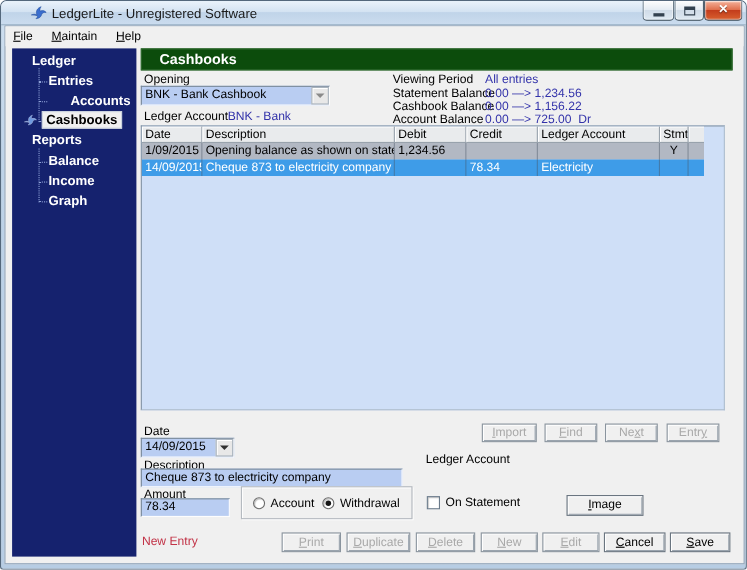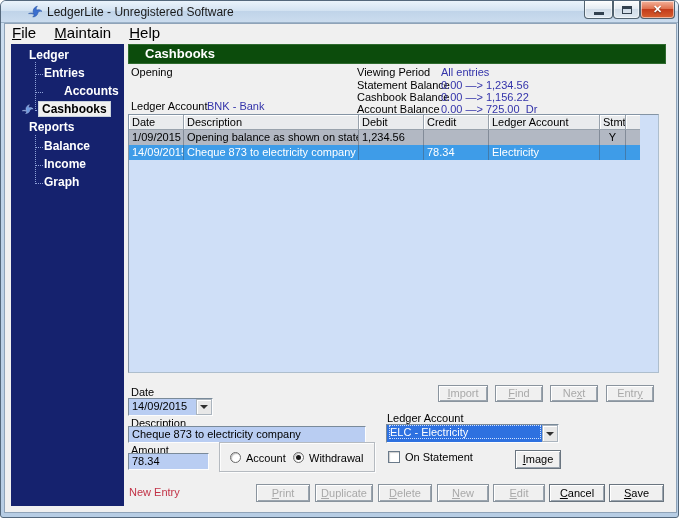--- a/index.html
+++ b/index.html
@@ -20,21 +20,21 @@
         box-shadow:inset 0 0 0 1px rgba(255,255,255,.55); display:flex; align-items:center; justify-content:center; }
   .wb.close { background:linear-gradient(#f4b29b,#e0714f 45%,#c23a1a 46%,#d8602f); }
   .glyph-min { width:10px; height:3px; background:#33414f; margin-top:8px; }
   .glyph-max { width:10px; height:8px; border:1px solid #33414f; border-top-width:3px; background:transparent; }
   .glyph-close { color:#fff; font-size:11px; line-height:11px; text-shadow:0 1px 1px rgba(0,0,0,.5); font-weight:bold; }
 
   
   .client { position:absolute; left:3px; top:22px; width:673px; height:490px;
             background:#f0f0f0; border:1px solid #8fa3b8; }
   .menubar { position:absolute; left:4px; top:23px; width:671px; height:18px;
-             background:#f0f0f0; font-size:15px; color:#000; }
+             background:#f0f0f0; font-size:11px; color:#000; }
   .menu-item { display:inline-block; padding:2px 7px; line-height:14px; }
 
   
   .sidebar { position:absolute; left:10px; top:43px; width:113px; height:462px; background:#15226e; }
   .side-item { position:absolute; color:#fff; font-weight:bold; font-size:12px; white-space:nowrap; cursor:default; }
   .side-item.selected { background:#f0f0f0; color:#000; padding:0 3px; border:1px solid #c9d2dd; }
   .tree-v { position:absolute; border-left:1px dotted #8fa2d8; width:0; }
   .tree-h { position:absolute; border-top:1px dotted #8fa2d8; height:0; width:8px; }
   .side-bird { position:absolute; width:13px; height:13px; }
 
@@ -140,20 +140,26 @@
     <span class="side-item" style="left:33px;top:95px;">Balance</span>
     <span class="side-item" style="left:33px;top:113px;">Income</span>
     <span class="side-item" style="left:33px;top:131px;">Graph</span>
   </div>
 
   <div class="green-bar">
     <span>Cashbooks</span>
   </div>
 
   <span class="lbl" style="left:130px;top:65px;">Opening</span>
+  <div class="combo" style="left:127px;top:77px;width:172px;height:18px;">
+    <span class="val">BNK - Bank Cashbook</span>
+    <span class="combo-btn">
+        <span class="tri gray"></span>
+      </span>
+  </div>
   <span class="lbl" style="left:130px;top:99px;">Ledger Account</span>
   <span class="lbl navy" style="left:206px;top:99px;">BNK - Bank</span>
 
   <span class="lbl" style="left:356px;top:65px;">Viewing Period</span>
   <span class="lbl navy stat-value" style="left:440px;top:65px;">All entries</span>
   <span class="lbl" style="left:356px;top:78px;">Statement Balance</span>
   <span class="lbl navy stat-value" style="left:440px;top:78px;">0.00 —&gt; 1,234.56</span>
   <span class="lbl" style="left:356px;top:90px;">Cashbook Balance</span>
   <span class="lbl navy stat-value" style="left:440px;top:90px;">0.00 —&gt; 1,156.22</span>
   <span class="lbl" style="left:356px;top:102px;">Account Balance</span>
@@ -208,30 +214,24 @@
   <span class="lbl" style="left:130px;top:443px;">Amount</span>
   <div class="field abs" style="left:127px;top:452px;width:81px;height:17px;">78.34</div>
 
   <div class="groupbox" style="left:218px;top:441px;width:156px;height:30px;"></div>
   <span class="radio" style="left:229px;top:451px;"></span>
   <span class="lbl" style="left:245px;top:451px;">Account</span>
   <span class="radio on" style="left:292px;top:451px;"></span>
   <span class="lbl" style="left:308px;top:451px;">Withdrawal</span>
 
   <span class="lbl" style="left:386px;top:411px;">Ledger Account</span>
-  <div class="combo focused" style="left:385px;top:423px;width:173px;height:19px;">
-    <span class="val">ELC - Electricity</span>
-    <span class="combo-btn">
-        <span class="tri"></span>
-      </span>
-  </div>
 
   <span class="checkbox" style="left:387px;top:450px;"></span>
   <span class="lbl" style="left:404px;top:450px;">On Statement</span>
-  <div class="btn strong" style="left:514px;top:449px;width:46px;height:19px;line-height:17px;"><u>I</u>mage</div>
+  <div class="btn strong" style="left:514px;top:449px;width:70px;height:19px;line-height:17px;"><u>I</u>mage</div>
 
   <span class="lbl red" style="left:128px;top:485px;">New Entry</span>
   <div class="btn disabled" style="left:255px;top:483px;width:54px;height:18px;line-height:16px;"><u>P</u>rint</div>
   <div class="btn disabled" style="left:314px;top:483px;width:58px;height:18px;line-height:16px;"><u>D</u>uplicate</div>
   <div class="btn disabled" style="left:377px;top:483px;width:54px;height:18px;line-height:16px;"><u>D</u>elete</div>
   <div class="btn disabled" style="left:436px;top:483px;width:52px;height:18px;line-height:16px;"><u>N</u>ew</div>
   <div class="btn disabled" style="left:492px;top:483px;width:52px;height:18px;line-height:16px;"><u>E</u>dit</div>
   <div class="btn strong" style="left:548px;top:483px;width:56px;height:18px;line-height:16px;"><u>C</u>ancel</div>
   <div class="btn strong" style="left:608px;top:483px;width:55px;height:18px;line-height:16px;"><u>S</u>ave</div>
 

